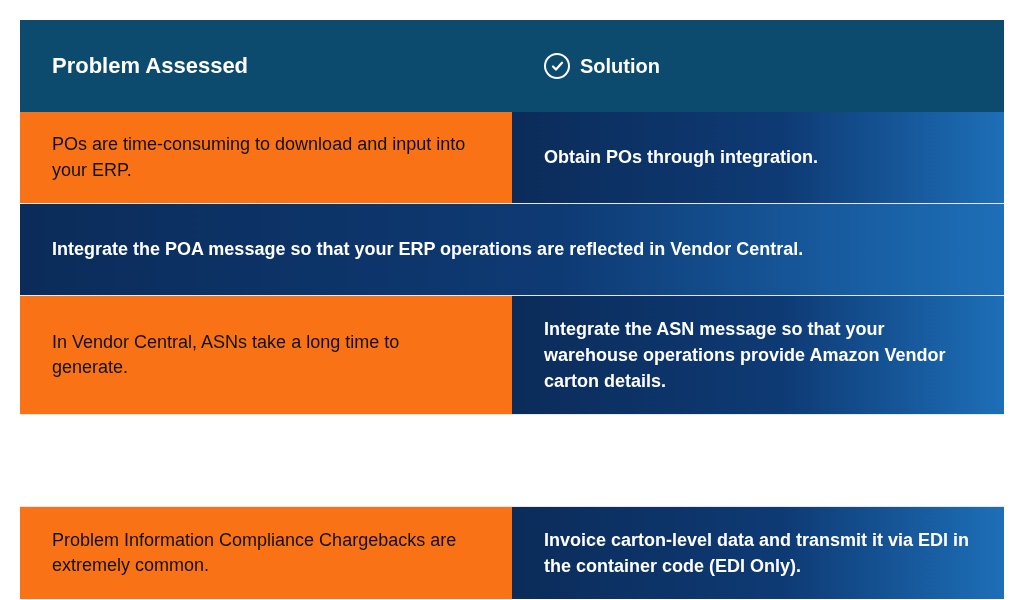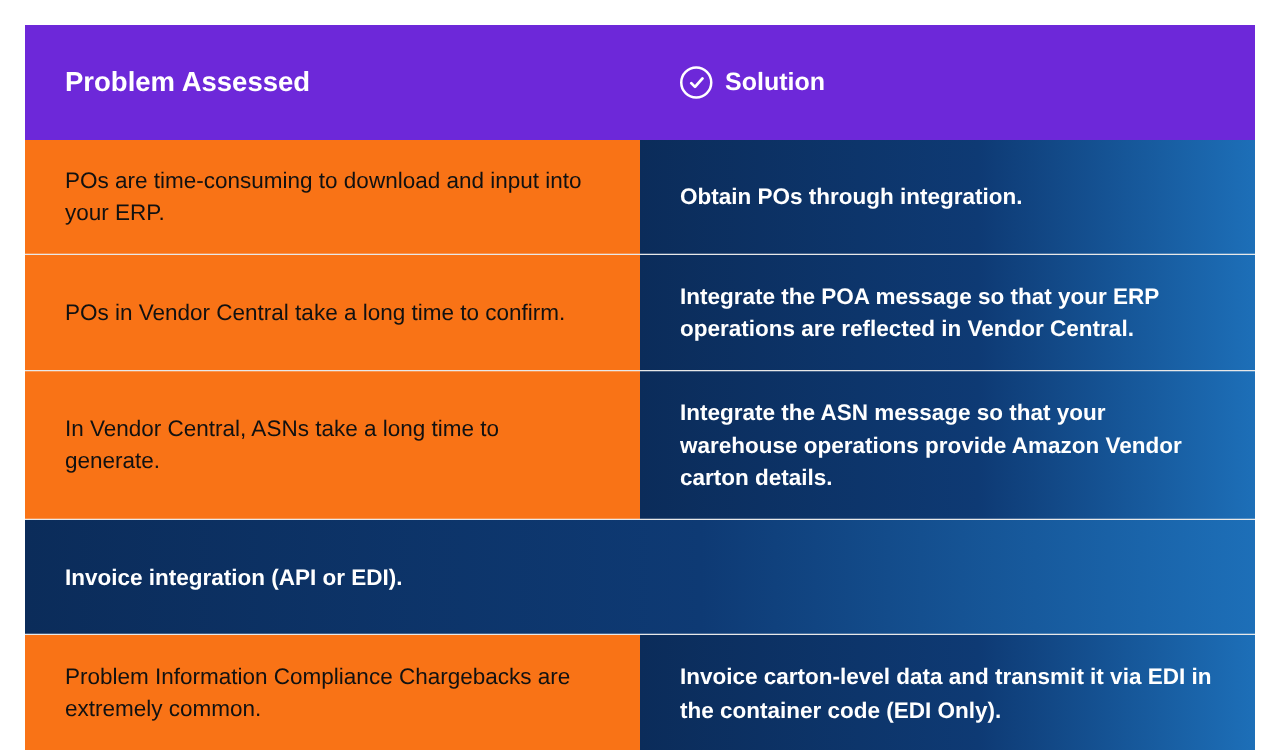--- a/index.html
+++ b/index.html
@@ -10,21 +10,21 @@
     background: #ffffff;
     padding: 20px;
   }
   .table {
     width: 100%;
     display: flex;
     flex-direction: column;
   }
   .header-row {
     display: flex;
-    background: #6d28d9;
+    background: #0c4a6e;
     color: #ffffff;
   }
   .row {
     display: flex;
     min-height: 92px;
   }
   .row:not(.header-row) {
     border-bottom: 1px solid #e8e8e8;
   }
   .row:last-child { border-bottom: none; }
@@ -113,39 +113,33 @@
   <div class="rows-wrap" id="rows-wrap">
       <div class="row">
     <div class="col col-left">
       <span>POs are time-consuming to download and input into your ERP.</span>
     </div>
     <div class="col col-right">
       <span>Obtain POs through integration.</span>
     </div>
       </div>
       <div class="row">
-    <div class="col col-left">
-      <span>POs in Vendor Central take a long time to confirm.</span>
-    </div>
     <div class="col col-right">
       <span>Integrate the POA message so that your ERP operations are reflected in Vendor Central.</span>
     </div>
       </div>
       <div class="row">
     <div class="col col-left">
       <span>In Vendor Central, ASNs take a long time to generate.</span>
     </div>
     <div class="col col-right">
       <span>Integrate the ASN message so that your warehouse operations provide Amazon Vendor carton details.</span>
     </div>
       </div>
       <div class="row">
-    <div class="col col-right">
-      <span>Invoice integration (API or EDI).</span>
-    </div>
       </div>
       <div class="row">
     <div class="col col-left">
       <span>Problem Information Compliance Chargebacks are extremely common.</span>
     </div>
     <div class="col col-right">
       <span>Invoice carton-level data and transmit it via EDI in the container code (EDI Only).</span>
     </div>
       </div>
     </div>

